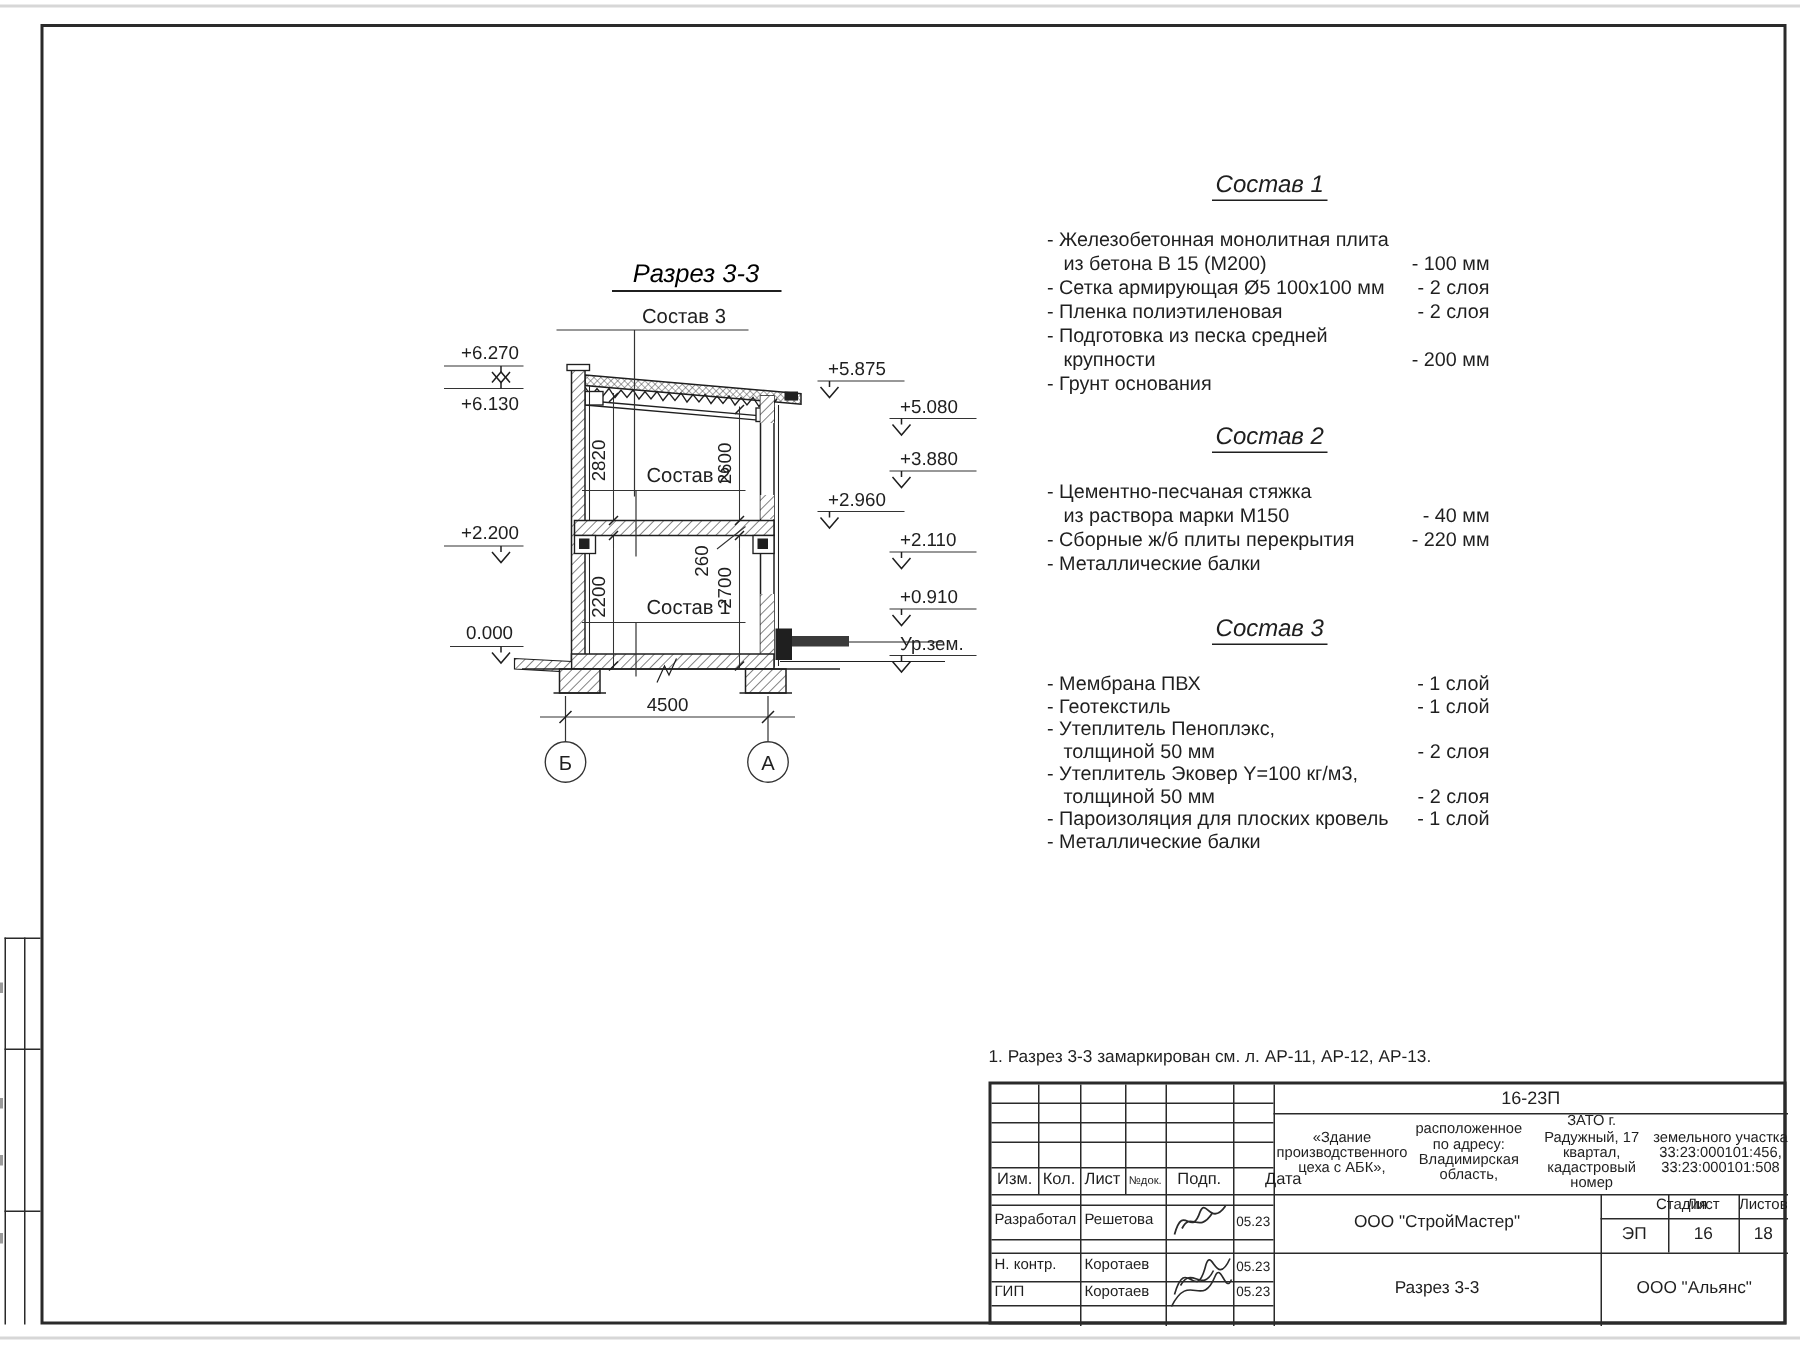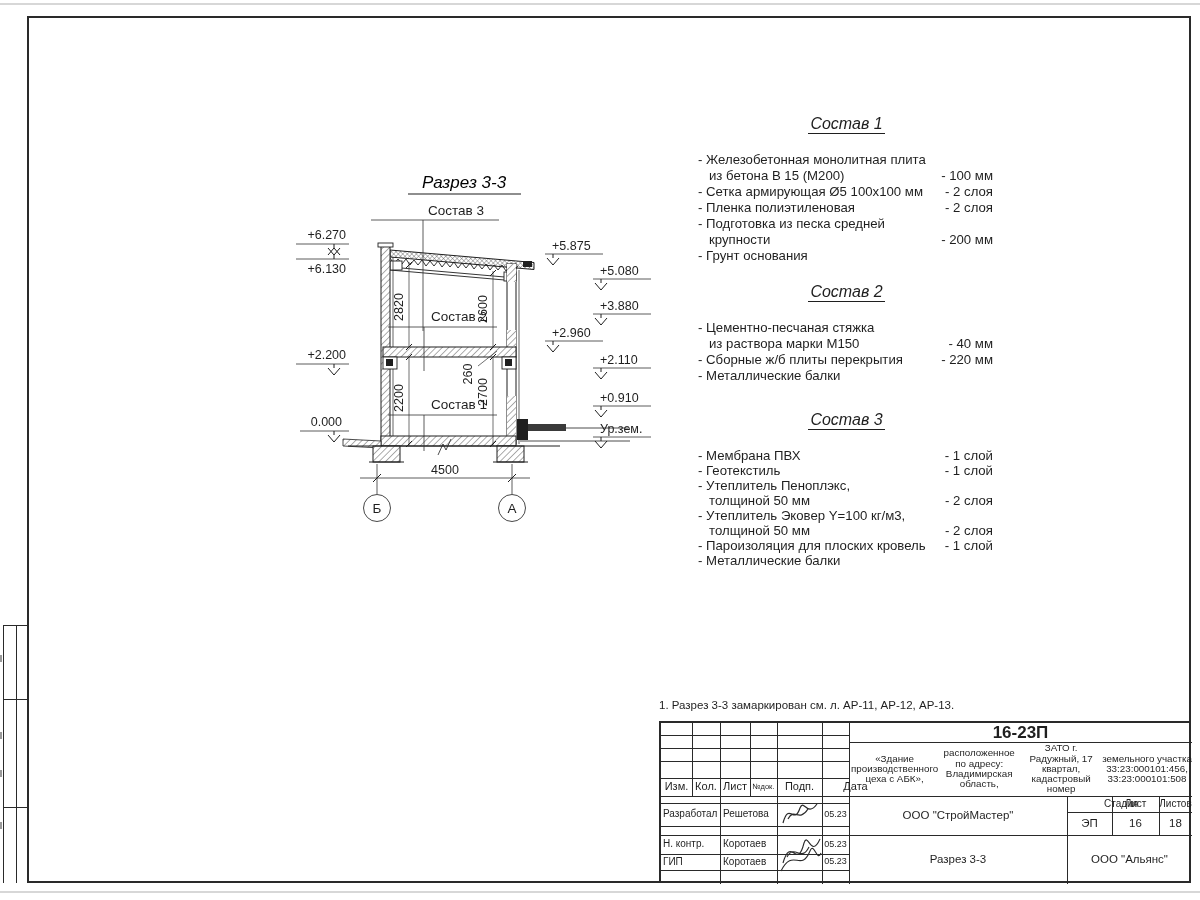--- a/index.html
+++ b/index.html
@@ -28,21 +28,21 @@
   .note { position:absolute; left:659px; top:699px; font-size:11.5px; }
 
   
   .tb { position:absolute; left:659px; top:721px; width:532px; height:162px;
         border:2px solid #2a2a2a; }
   .tb .cell { position:absolute; display:flex; align-items:center; justify-content:center;
               text-align:center; line-height:1.05; }
   .tb .left { justify-content:flex-start; text-align:left; }
   .f75 { font-size:7.5px; } .f9 { font-size:9px; } .f95 { font-size:10px; }
   .f10 { font-size:10px; } .f11 { font-size:11px; } .f115 { font-size:11.5px; }
-  .f125 { font-size:17px;font-weight:bold; } .f98 { font-size:9.8px; }
+  .f125 { font-size:12px; } .f98 { font-size:9.8px; }
   .sig { position:absolute; }
 </style>
 </head>
 <body>
 <div class="sheet">
 
   <div class="edge" style="left:0;top:3px;width:1200px;height:2px;"></div>
   <div class="edge" style="left:0;top:891px;width:1200px;height:2px;"></div>
 
   <div class="frame"></div>

